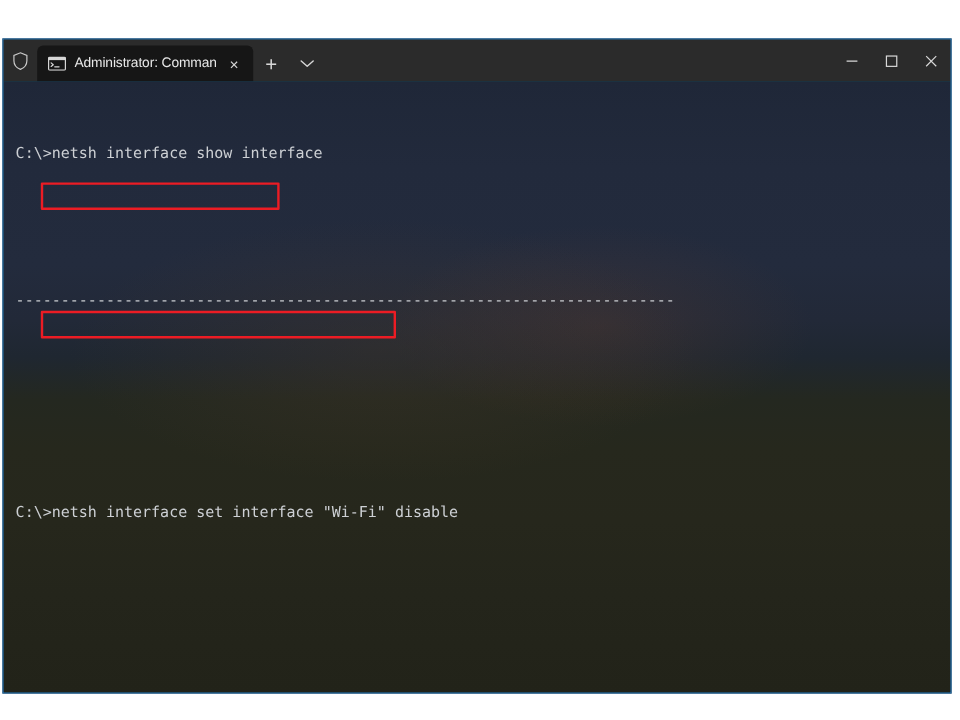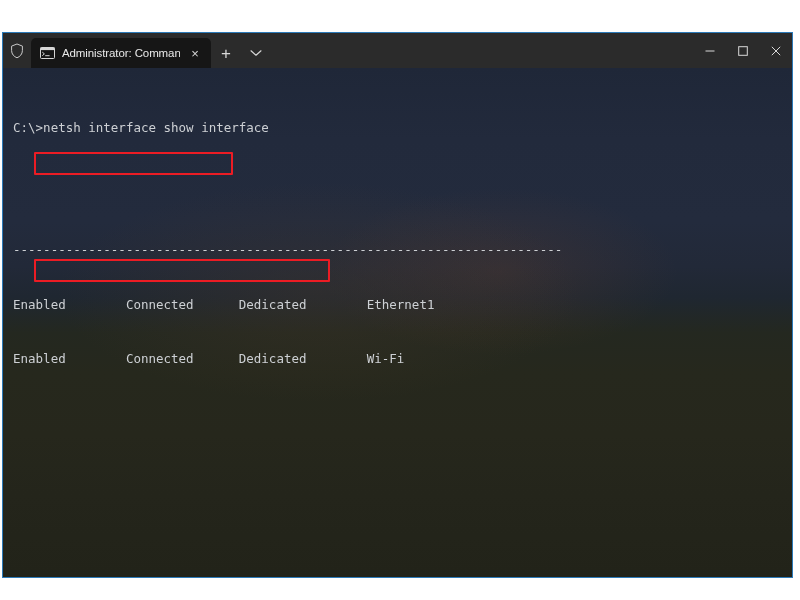--- a/index.html
+++ b/index.html
@@ -240,27 +240,26 @@
 
     <div class="screen">
 
       <div class="line"><span>C:\&gt;</span><span>netsh interface show interface</span></div>
 
       <div class="blank"></div>
 
 
       <div class="line"><span>-------------------------------------------------------------------------</span></div>
 
-      <div class="line"><span>Enabled        Connected      Dedicated        Ethernet1</span></div>
-
-      <div class="line"><span>Enabled        Connected      Dedicated        Wi-Fi</span></div>
+
 
       <div class="blank"></div>
       <div class="blank"></div>
 
+      <div class="line"><span>C:\&gt;</span><span>netsh interface set interface "Wi-Fi" disable</span></div>
 
       
       
 
       
     </div>
 
     <div class="hl-box" id="hl-1"></div>
     <div class="hl-box" id="hl-2"></div>
   </div>

